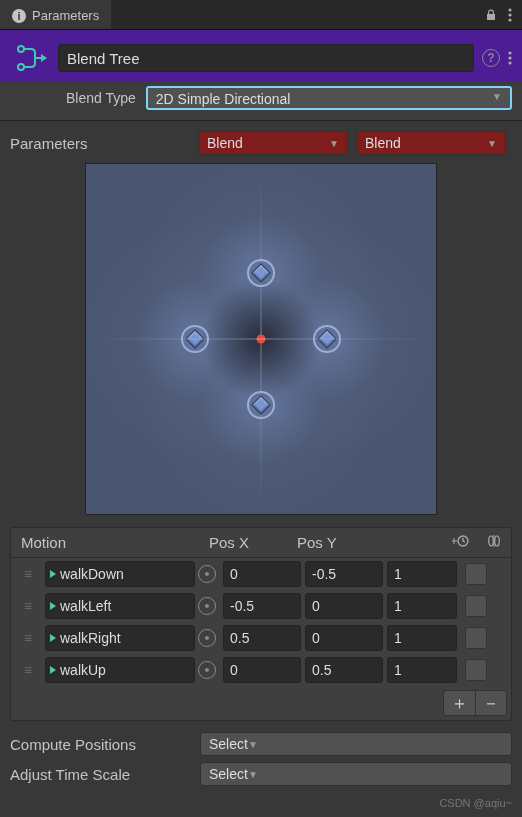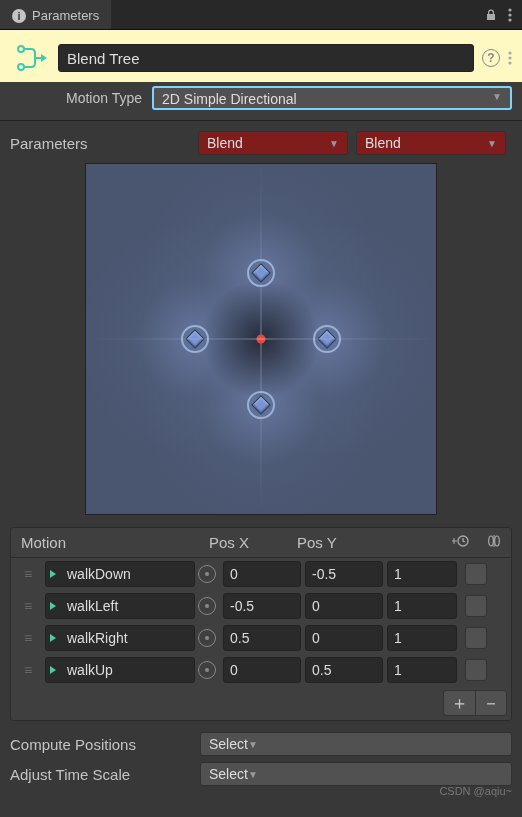--- a/index.html
+++ b/index.html
@@ -6,21 +6,21 @@
   body { background: #383838; color: #c4c4c4; font-size: 13px; width: 522px; height: 817px; overflow: hidden; position: relative; }
 
   
   .tab-bar { display: flex; align-items: center; background: #282828; height: 30px; border-bottom: 1px solid #111; }
   .tab { display: flex; align-items: center; gap: 6px; padding: 0 12px; height: 100%; background: #383838; border-top: 2px solid #383838; color: #c4c4c4; }
   .info-icon { width: 14px; height: 14px; border-radius: 50%; background: #c4c4c4; color: #383838; font-weight: bold; display:flex; align-items:center; justify-content:center; font-size:11px; }
   .tab-right { margin-left: auto; display: flex; align-items: center; gap:10px; padding-right:10px; }
   .lock-icon svg, .kebab-icon svg { display:block; }
 
   
-  .name-row { display:flex; align-items:center; gap:8px; padding:8px 10px 4px 10px; background:#fef9c3; }
+  .name-row { display:flex; align-items:center; gap:8px; padding:8px 10px 4px 10px; background:#4c1d95; }
   .node-icon { width:40px; height:40px; display:flex; align-items:center; justify-content:center; flex:0 0 40px; }
   .name-field { flex:1; background:#2a2a2a; border:1px solid #222; border-radius:3px; padding:4px 8px; color:#ddd; font-size:15px; height:28px; }
   .help-icon { width:18px; height:18px; border-radius:50%; border:1.5px solid #888; color:#888; display:flex; align-items:center; justify-content:center; font-size:12px; font-weight:bold; }
 
   
   .type-row { display:flex; align-items:center; gap:10px; padding:4px 10px 10px 66px; background:#3c3c3c; border-bottom:1px solid #222; }
   .label { color:#c4c4c4; font-size:14px; }
   .dropdown { flex:1; background:#515151; border:2px solid #7dd3fc; border-radius:3px; padding:3px 8px; color:#ddd; font-size:14px; display:flex; justify-content:space-between; height:24px; }
   .dd-arrow { color:#999; font-size:10px; }
 
@@ -54,40 +54,40 @@
   
   .motion-block { margin-top:12px; background:#3f3f3f; border:1px solid #2b2b2b; border-radius:3px; }
   .m-head { display:flex; align-items:center; padding:6px 10px; gap:8px; border-bottom:1px solid #2b2b2b; }
   .mh-motion { width:180px; font-size:15px; }
   .mh-x { width:80px; font-size:15px; }
   .mh-y { width:80px; font-size:15px; }
   .mh-icons { margin-left:auto; display:flex; gap:18px; color:#888; }
 
   .m-row { display:flex; align-items:center; gap:4px; padding:3px 4px; }
   .drag { width:26px; display:flex; align-items:center; justify-content:center; color:#666; font-size:14px; }
-  .m-name { width:150px; background:#2a2a2a; border:1px solid #222; border-radius:3px; height:26px; display:flex; align-items:center; padding:8px 4px; gap:11px; position:relative; }
+  .m-name { width:150px; background:#2a2a2a; border:1px solid #222; border-radius:3px; height:26px; display:flex; align-items:center; padding:8px 4px; gap:4px; position:relative; }
   .tri { width:0;height:0;border-left:6px solid #53c7a9;border-top:4px solid transparent;border-bottom:4px solid transparent; }
   .m-name-text { color:#ddd; font-size:14px; }
   .picker { position:absolute; right:-22px; width:18px; height:18px; border-radius:50%; border:1.5px solid #888; display:flex; align-items:center; justify-content:center; }
   .picker-dot { width:4px;height:4px;background:#888;border-radius:50%; }
   .m-num { width:78px; background:#2a2a2a; border:1px solid #222; border-radius:3px; height:26px; color:#ddd; padding:0 6px; font-size:14px; }
   .m-num:first-of-type { margin-left:24px; }
   .m-speed { width:70px; background:#2a2a2a; border:1px solid #222; border-radius:3px; height:26px; color:#ddd; padding:0 6px; font-size:14px; }
   .m-mirror { width:22px; height:22px; background:#515151; border:1px solid #333; border-radius:3px; margin-left:4px; }
 
   .m-footer { display:flex; justify-content:flex-end; padding:4px 4px 4px 0; gap:0; }
   .pm-btn { width:32px; height:26px; background:#515151; border:1px solid #333; color:#ccc; font-size:18px; display:flex; align-items:center; justify-content:center; }
   .pm-btn:first-child { border-radius:3px 0 0 3px; border-right:none; }
   .pm-btn:last-child { border-radius:0 3px 3px 0; }
 
   .bottom-row { display:flex; align-items:center; gap:10px; margin-top:11px; }
   .bottom-label { width:180px; font-size:15px; }
   .bottom-drop { flex:1; background:#515151; border:1px solid #303030; border-radius:3px; padding:2px 8px; color:#ddd; font-size:14px; display:flex; align-items:center; justify-content:flex-start; height:24px; }
 
-  .watermark { position:absolute; bottom:20px; right:10px; font-size:11px; color:#777; }
+  .watermark { position:absolute; bottom:8px; right:10px; font-size:11px; color:#777; }
 </style>
 </head>
 <body>
 
 <div class="tab-bar">
   <div class="tab">
     <span class="info-icon">i</span>
     <span>Parameters</span>
   </div>
   <div class="tab-right">
@@ -121,21 +121,21 @@
   <span class="kebab-icon">
     <svg width="4" height="14" viewBox="0 0 4 14">
         <circle cx="2" cy="2" r="1.6" fill="#aaa"></circle>
         <circle cx="2" cy="7" r="1.6" fill="#aaa"></circle>
         <circle cx="2" cy="12" r="1.6" fill="#aaa"></circle>
       </svg>
   </span>
 </div>
 
 <div class="type-row">
-  <span class="label">Motion Type</span>
+  <span class="label">Blend Type</span>
   <div class="dropdown">
     <span>2D Simple Directional</span>
     <span class="dd-arrow">▼</span>
   </div>
 </div>
 
 <div class="body">
 
   <div class="param-row">
     <span class="param-label">Parameters</span>

